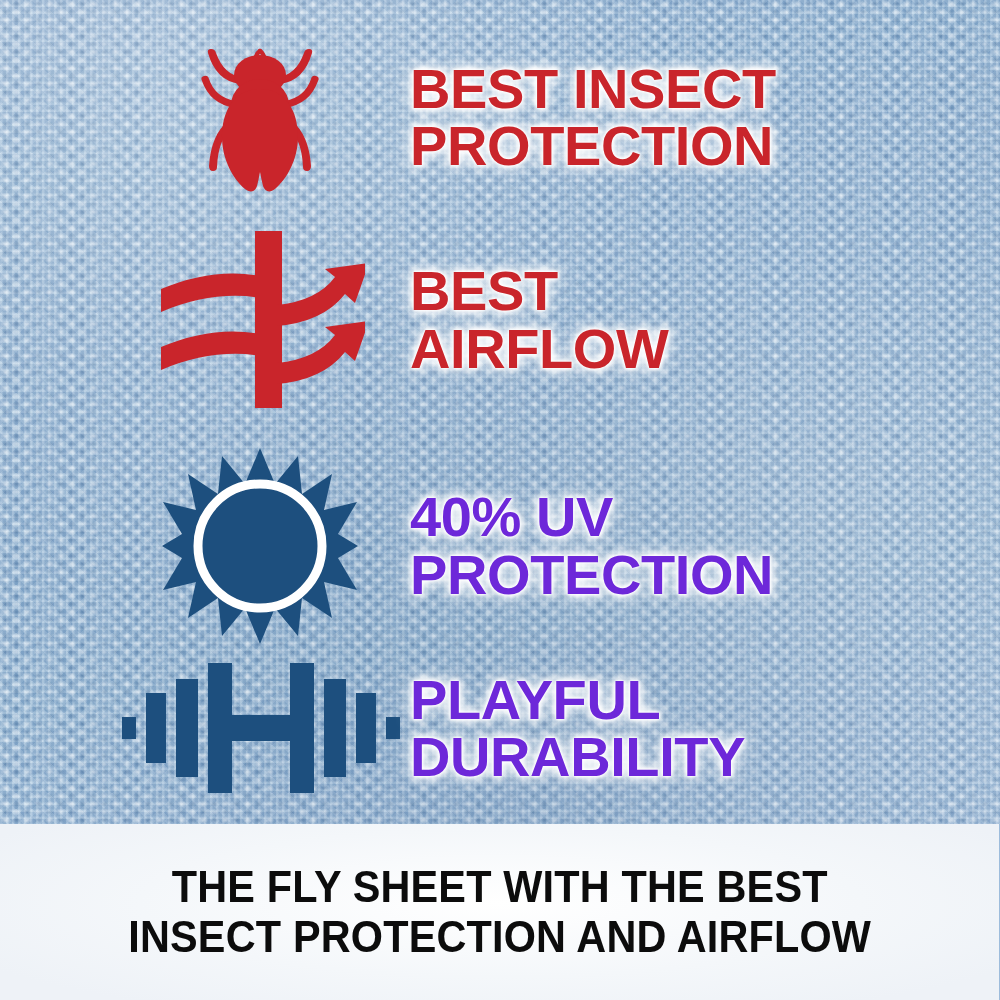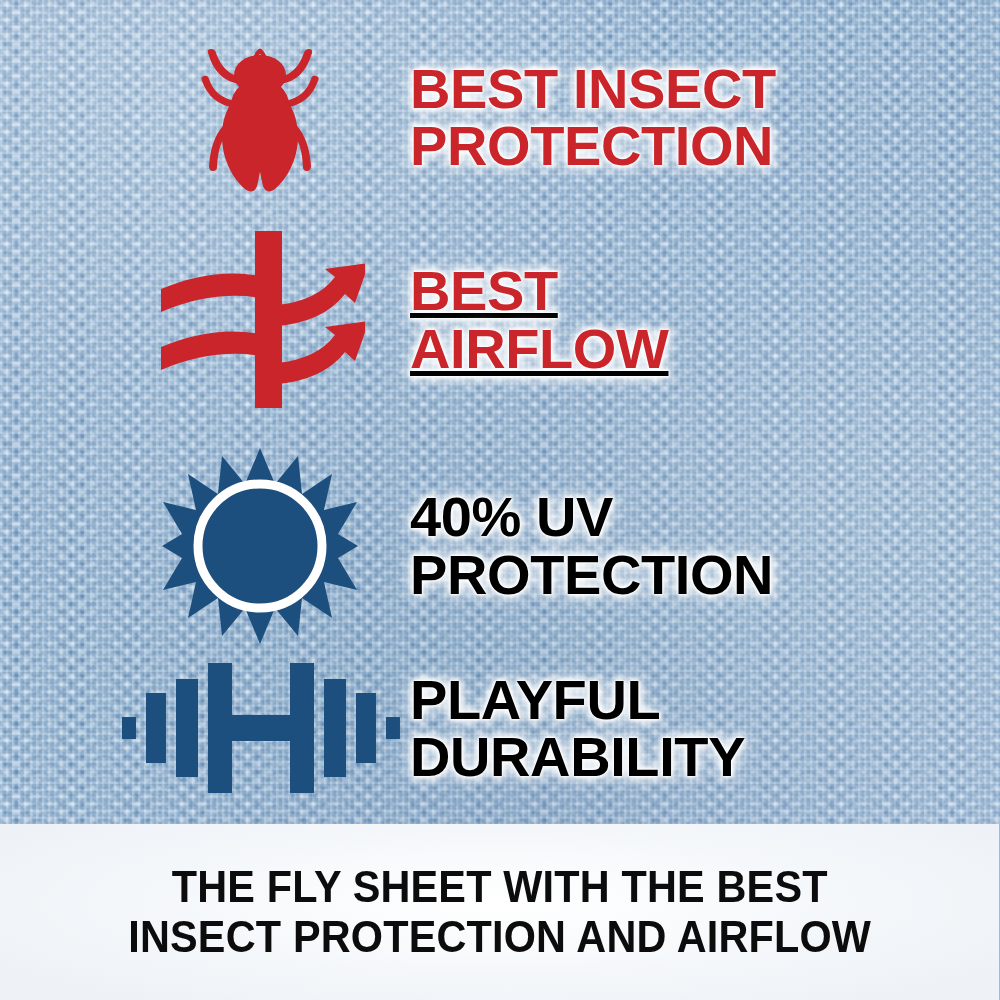--- a/index.html
+++ b/index.html
@@ -96,30 +96,30 @@
     white-space: pre-line;
   }
   .red-text {
     color: #c9252b;
     text-shadow:
       0 0 3px #ffffff, 0 0 3px #ffffff, 0 0 6px #ffffff,
       0 0 9px #ffffff, 0 0 13px rgba(255,255,255,0.95),
       0 0 18px rgba(255,255,255,0.8);
   }
   .navy-text {
-    color: #000000;
+    color: #6d28d9;
     text-shadow:
       0 0 3px #ffffff, 0 0 3px #ffffff, 0 0 6px #ffffff,
       0 0 9px #ffffff, 0 0 13px rgba(255,255,255,0.95),
       0 0 18px rgba(255,255,255,0.8);
   }
 
   
   #row-insect    { top: 22px;  height: 190px; }
-  #row-airflow   { top: 222px; height: 195px; text-decoration: underline; }
+  #row-airflow   { top: 222px; height: 195px; }
   #row-uv        { top: 438px; height: 215px; }
   #row-dura      { top: 648px; height: 160px; }
 
   
   .caption-band {
     position: absolute;
     left: 0;
     top: 824px;
     width: 999px;
     height: 176px;

